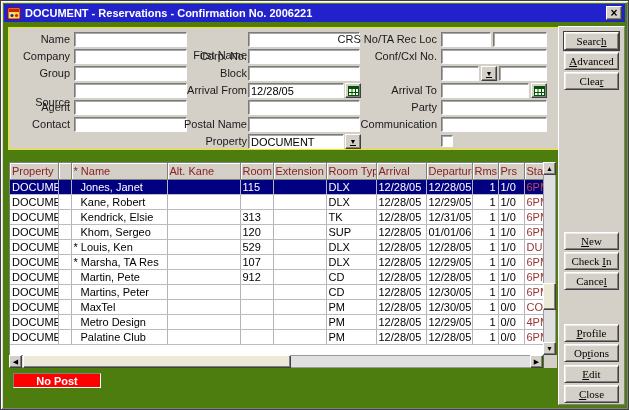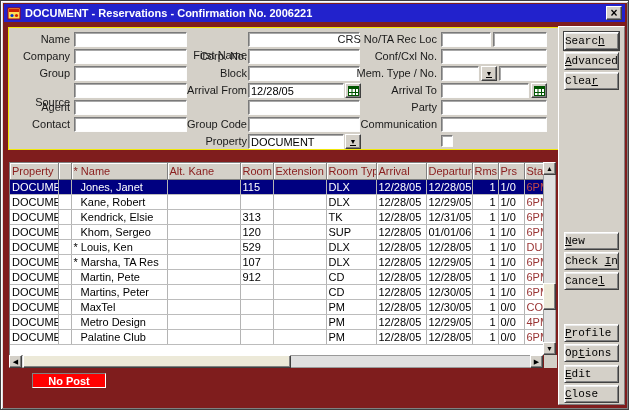--- a/index.html
+++ b/index.html
@@ -1,19 +1,19 @@
 <!DOCTYPE html>
 <html style="--titlebar: #2222CC; --form_border: #F0E60A; --no_post_bg: #FF0000; --selected_row_bg: #000080; --header_text: #8B2020; --status_text: #993333;"><head>
 <meta charset="utf-8">
 <style>
   html,body{margin:0;padding:0;background:#808080;}
   *{box-sizing:border-box;}
   body{font-family:"Liberation Sans",sans-serif;-webkit-font-smoothing:none;}
 
-  .window{position:relative;width:629px;height:410px;background:#7f1d1d;
+  .window{position:relative;width:629px;height:410px;background:#4d7c0f;
     border:1px solid #404040;
     box-shadow:inset 1px 1px 0 #fff, inset -1px -1px 0 #808080, inset 2px 2px 0 #dfdfdf;
     overflow:hidden;}
 
   
   .titlebar{position:absolute;left:3px;top:3px;right:3px;height:18px;
     background:var(--titlebar,#2222cc);display:flex;align-items:center;padding:0 3px;}
   .title-text{color:#fff;font-weight:bold;font-size:11px;margin-left:4px;flex:1;
     white-space:nowrap;overflow:hidden;}
   .close-btn{width:16px;height:14px;background:#d4d0c8;border:1px solid;
@@ -34,21 +34,21 @@
   .dd-glyph{font-size:7px;line-height:7px;border-bottom:1px solid #000;color:#000;}
   .checkbox{position:absolute;width:12px;height:12px;background:#fff;border:1px solid;
     border-color:#7a7a7a #fdfdfd #fdfdfd #7a7a7a;box-shadow:inset 1px 1px 0 #a8a8a8;}
 
   
   .btn-panel{position:absolute;left:557px;top:25px;width:67px;height:379px;
     border:1px solid;border-color:#fff #808080 #808080 #fff;background:#d4d0c8;}
   .win-btn{position:absolute;left:5px;width:55px;height:18px;background:#d4d0c8;
     border:1px solid;border-color:#fff #404040 #404040 #fff;
     box-shadow:inset 1px 1px 0 #ececec, inset -1px -1px 0 #808080;
-    font-size:11px;font-family:Liberation Mono, monospace;color:#000;text-align:left;padding:0;line-height:15px;}
+    font-size:11px;font-family:Liberation Serif, serif;color:#000;text-align:center;padding:0;line-height:15px;}
   .win-btn.default{outline:1px solid #404040;}
   .win-btn u{text-decoration:underline;}
 
   
   .grid{position:absolute;left:8px;top:161px;width:534px;height:193px;background:#fff;
     border-top:1px solid #808080;border-left:1px solid #808080;overflow:hidden;}
   table{border-collapse:collapse;table-layout:fixed;width:534px;font-size:11px;}
   th{background:#d4d0c8;color:var(--header_text,#8b2020);font-weight:normal;text-align:left;
     height:16px;padding:0 2px;border-right:1px solid #808080;border-bottom:1px solid #808080;
     box-shadow:inset 1px 1px 0 #fff;overflow:hidden;white-space:nowrap;}
@@ -68,21 +68,21 @@
     background:#e0e0e0;border:1px solid #9a9a9a;
     background-image:radial-gradient(#ffffff 28%,transparent 30%);background-size:2px 2px;}
   .scroll-btn{position:absolute;width:13px;height:13px;background:#d4d0c8;border:1px solid;
     border-color:#fff #404040 #404040 #fff;box-shadow:inset -1px -1px 0 #808080;
     font-size:7px;line-height:11px;text-align:center;color:#000;padding:0;}
   .thumb{position:absolute;background:#ece9d8;border:1px solid;
     border-color:#fff #404040 #404040 #fff;box-shadow:inset -1px -1px 0 #808080;}
   .corner{position:absolute;left:543px;top:354px;width:13px;height:13px;background:#d4d0c8;}
 
   
-  .no-post{position:absolute;left:31px;top:372px;width:74px;height:15px;
+  .no-post{position:absolute;left:12px;top:372px;width:88px;height:15px;
     background:var(--no_post_bg,#ff0000);color:#fff;font-weight:bold;font-size:11px;
     text-align:center;line-height:14px;border:1px solid;border-color:#808080 #fff #fff #808080;}
 </style>
 </head>
 <body>
 
 <div class="window">
 
   <div class="titlebar">
     <svg width="14" height="14">
@@ -121,34 +121,33 @@
     <button class="sq-btn" style="left:336px;top:55px">
       <svg width="11" height="10">
         <rect x="0.5" y="0.5" width="10" height="9" fill="#fff" stroke="#005500"></rect>
         <rect x="0.5" y="0.5" width="10" height="2.5" fill="#005500"></rect>
         <line x1="4" y1="3" x2="4" y2="10" stroke="#005500"></line>
         <line x1="7.5" y1="3" x2="7.5" y2="10" stroke="#005500"></line>
         <line x1="0" y1="6.5" x2="11" y2="6.5" stroke="#005500"></line>
       </svg>
     </button>
     <input class="fin" style="left: 239px; top: 72px; width: 112px;" value="">
-    <span class="flabel" style="left:143px;top:89px;width:95px">Group Code</span>
+    <span class="flabel" style="left:143px;top:89px;width:95px">Postal Name</span>
     <input class="fin" style="left: 239px; top: 89px; width: 112px;" value="">
     <span class="flabel" style="left:143px;top:106px;width:95px">Property</span>
     <input class="fin" style="left: 239px; top: 106px; width: 96px;" value="DOCUMENT">
     <button class="sq-btn" style="left:336px;top:106px">
       <span class="dd-glyph">▼</span>
     </button>
 
     <span class="flabel" style="left:323px;top:4px;width:105px">CRS No/TA Rec Loc</span>
     <input class="fin" style="left: 432px; top: 4px; width: 50px;" value="">
     <input class="fin" style="left: 484px; top: 4px; width: 54px;" value="">
     <span class="flabel" style="left:323px;top:21px;width:105px">Conf/Cxl No.</span>
     <input class="fin" style="left: 432px; top: 21px; width: 106px;" value="">
-    <span class="flabel" style="left:323px;top:38px;width:105px">Mem. Type / No.</span>
     <input class="fin" style="left: 432px; top: 38px; width: 38px;" value="">
     <button class="sq-btn" style="left:472px;top:38px">
       <span class="dd-glyph">▼</span>
     </button>
     <input class="fin" style="left: 490px; top: 38px; width: 48px;" value="">
     <span class="flabel" style="left:323px;top:55px;width:105px">Arrival To</span>
     <input class="fin" style="left: 432px; top: 55px; width: 88px;" value="">
     <button class="sq-btn" style="left:522px;top:55px">
       <svg width="11" height="10">
         <rect x="0.5" y="0.5" width="10" height="9" fill="#fff" stroke="#005500"></rect>

